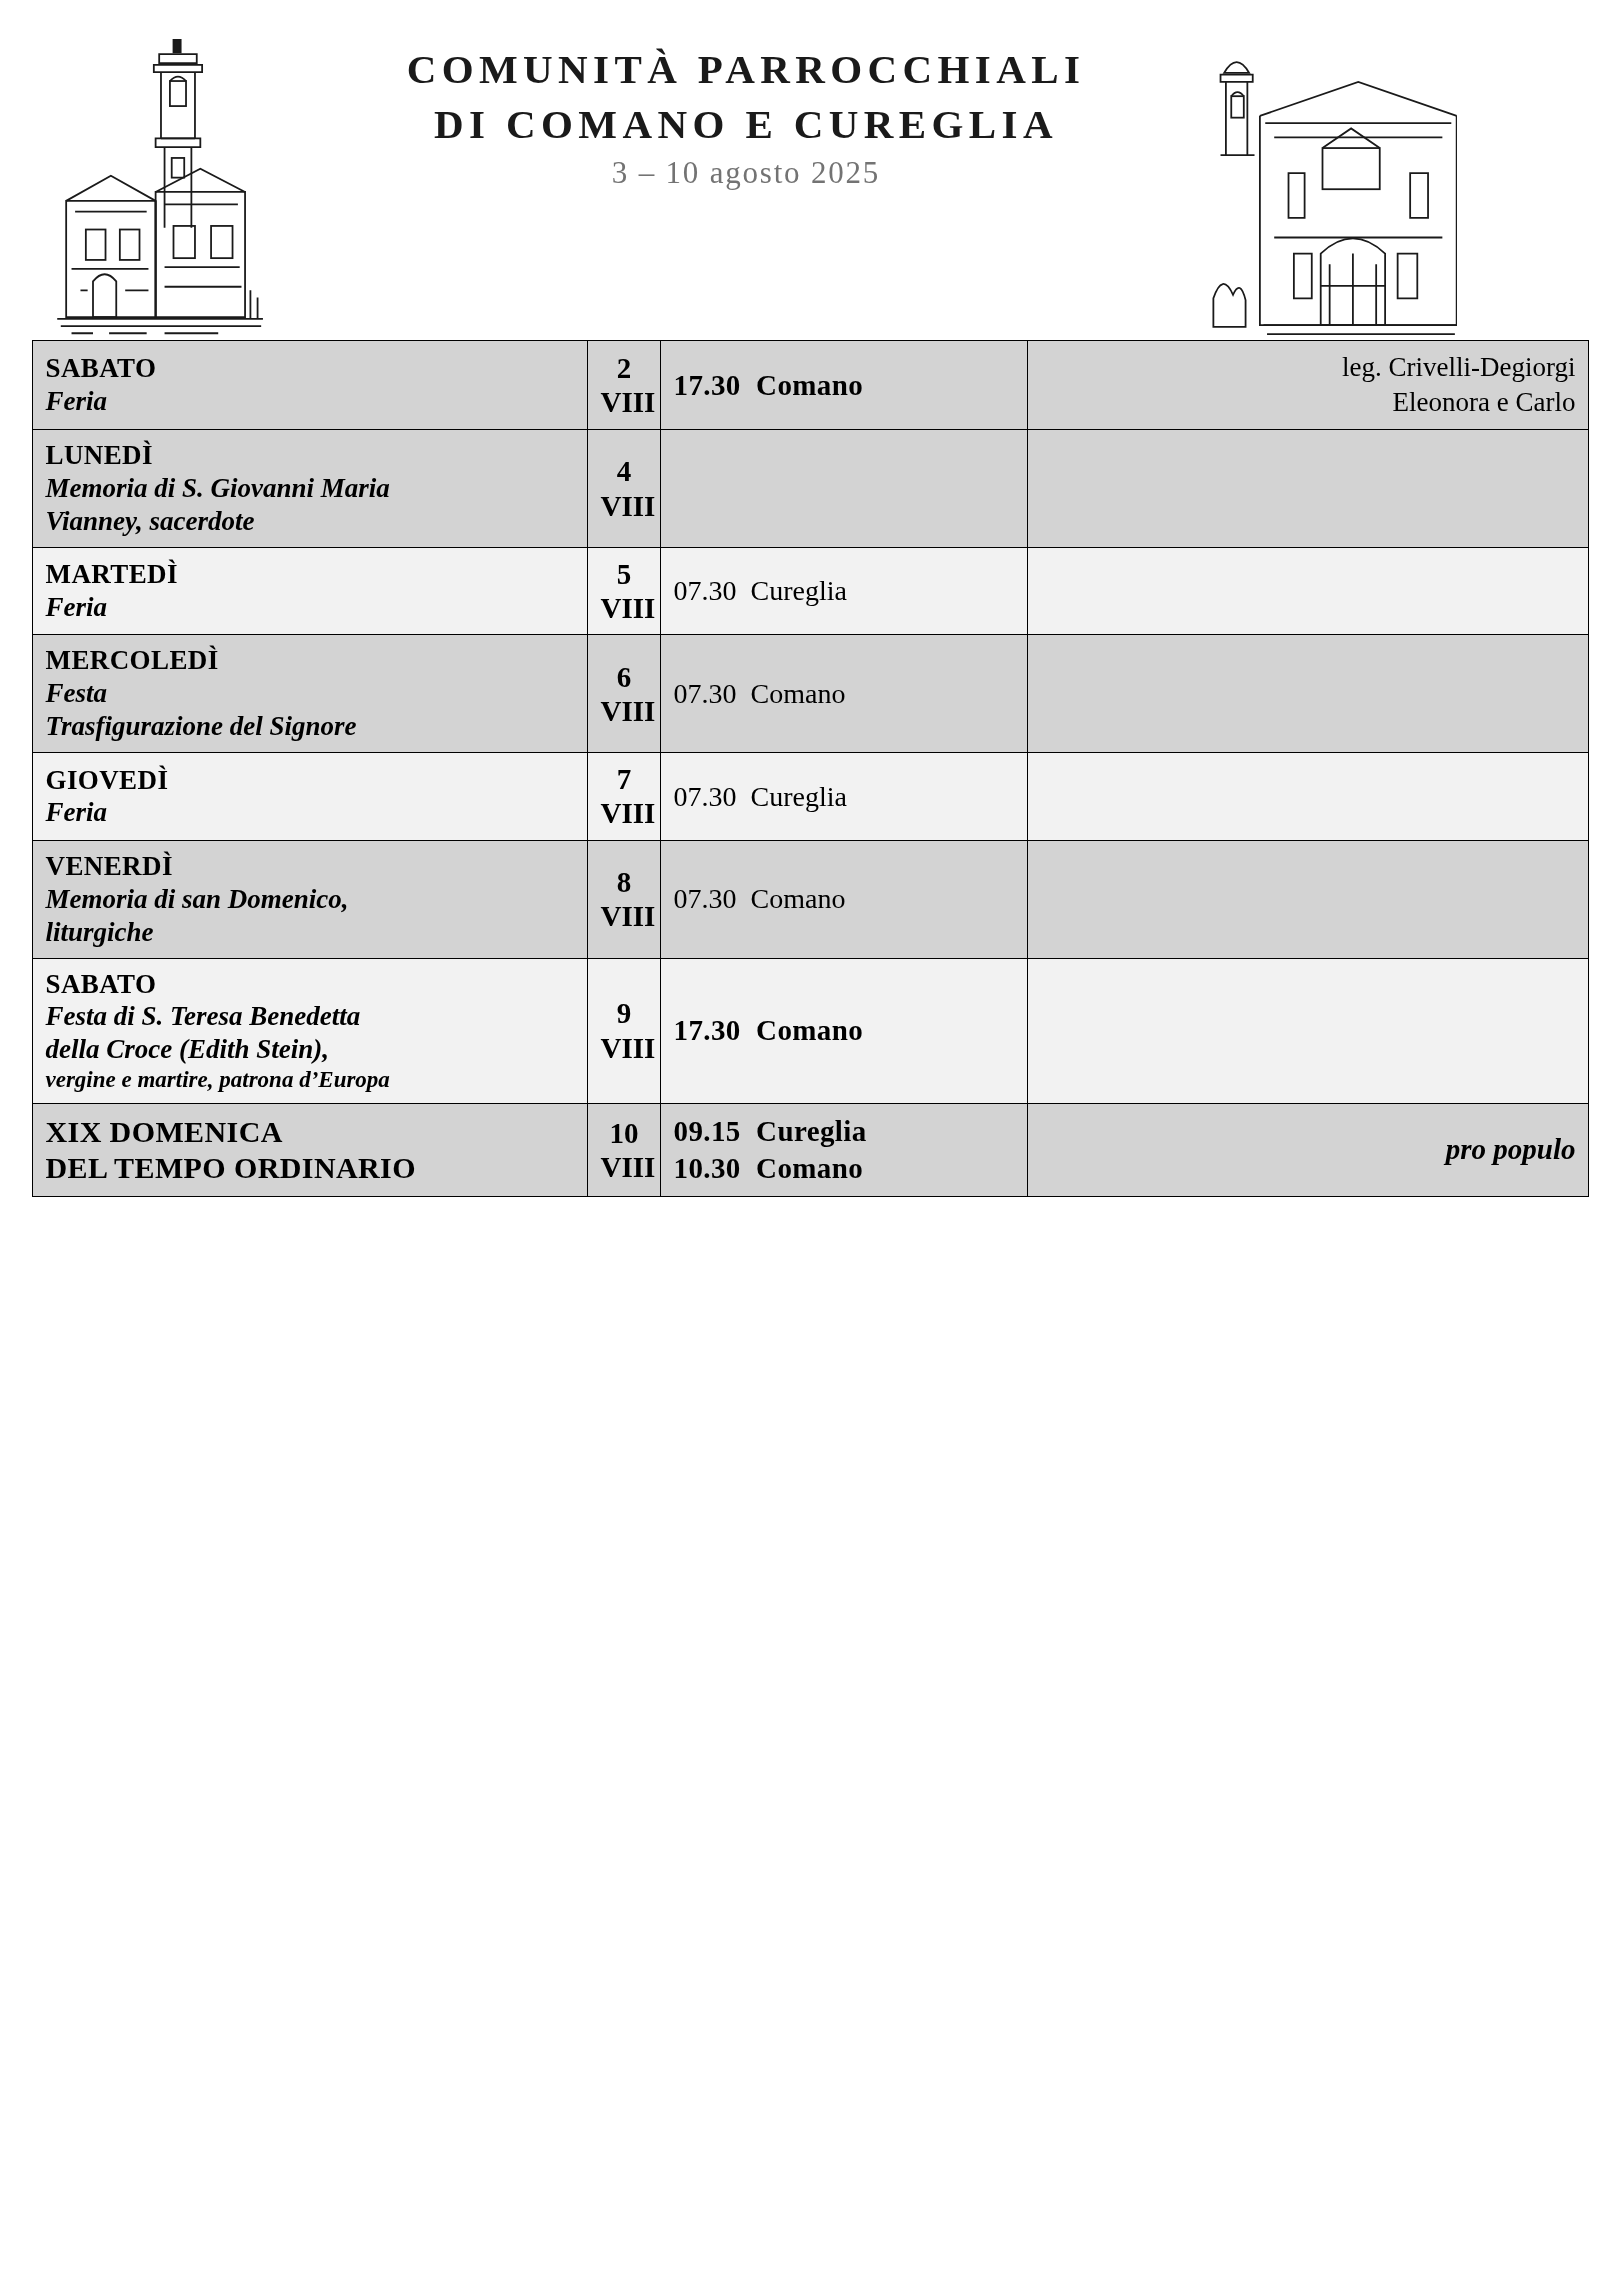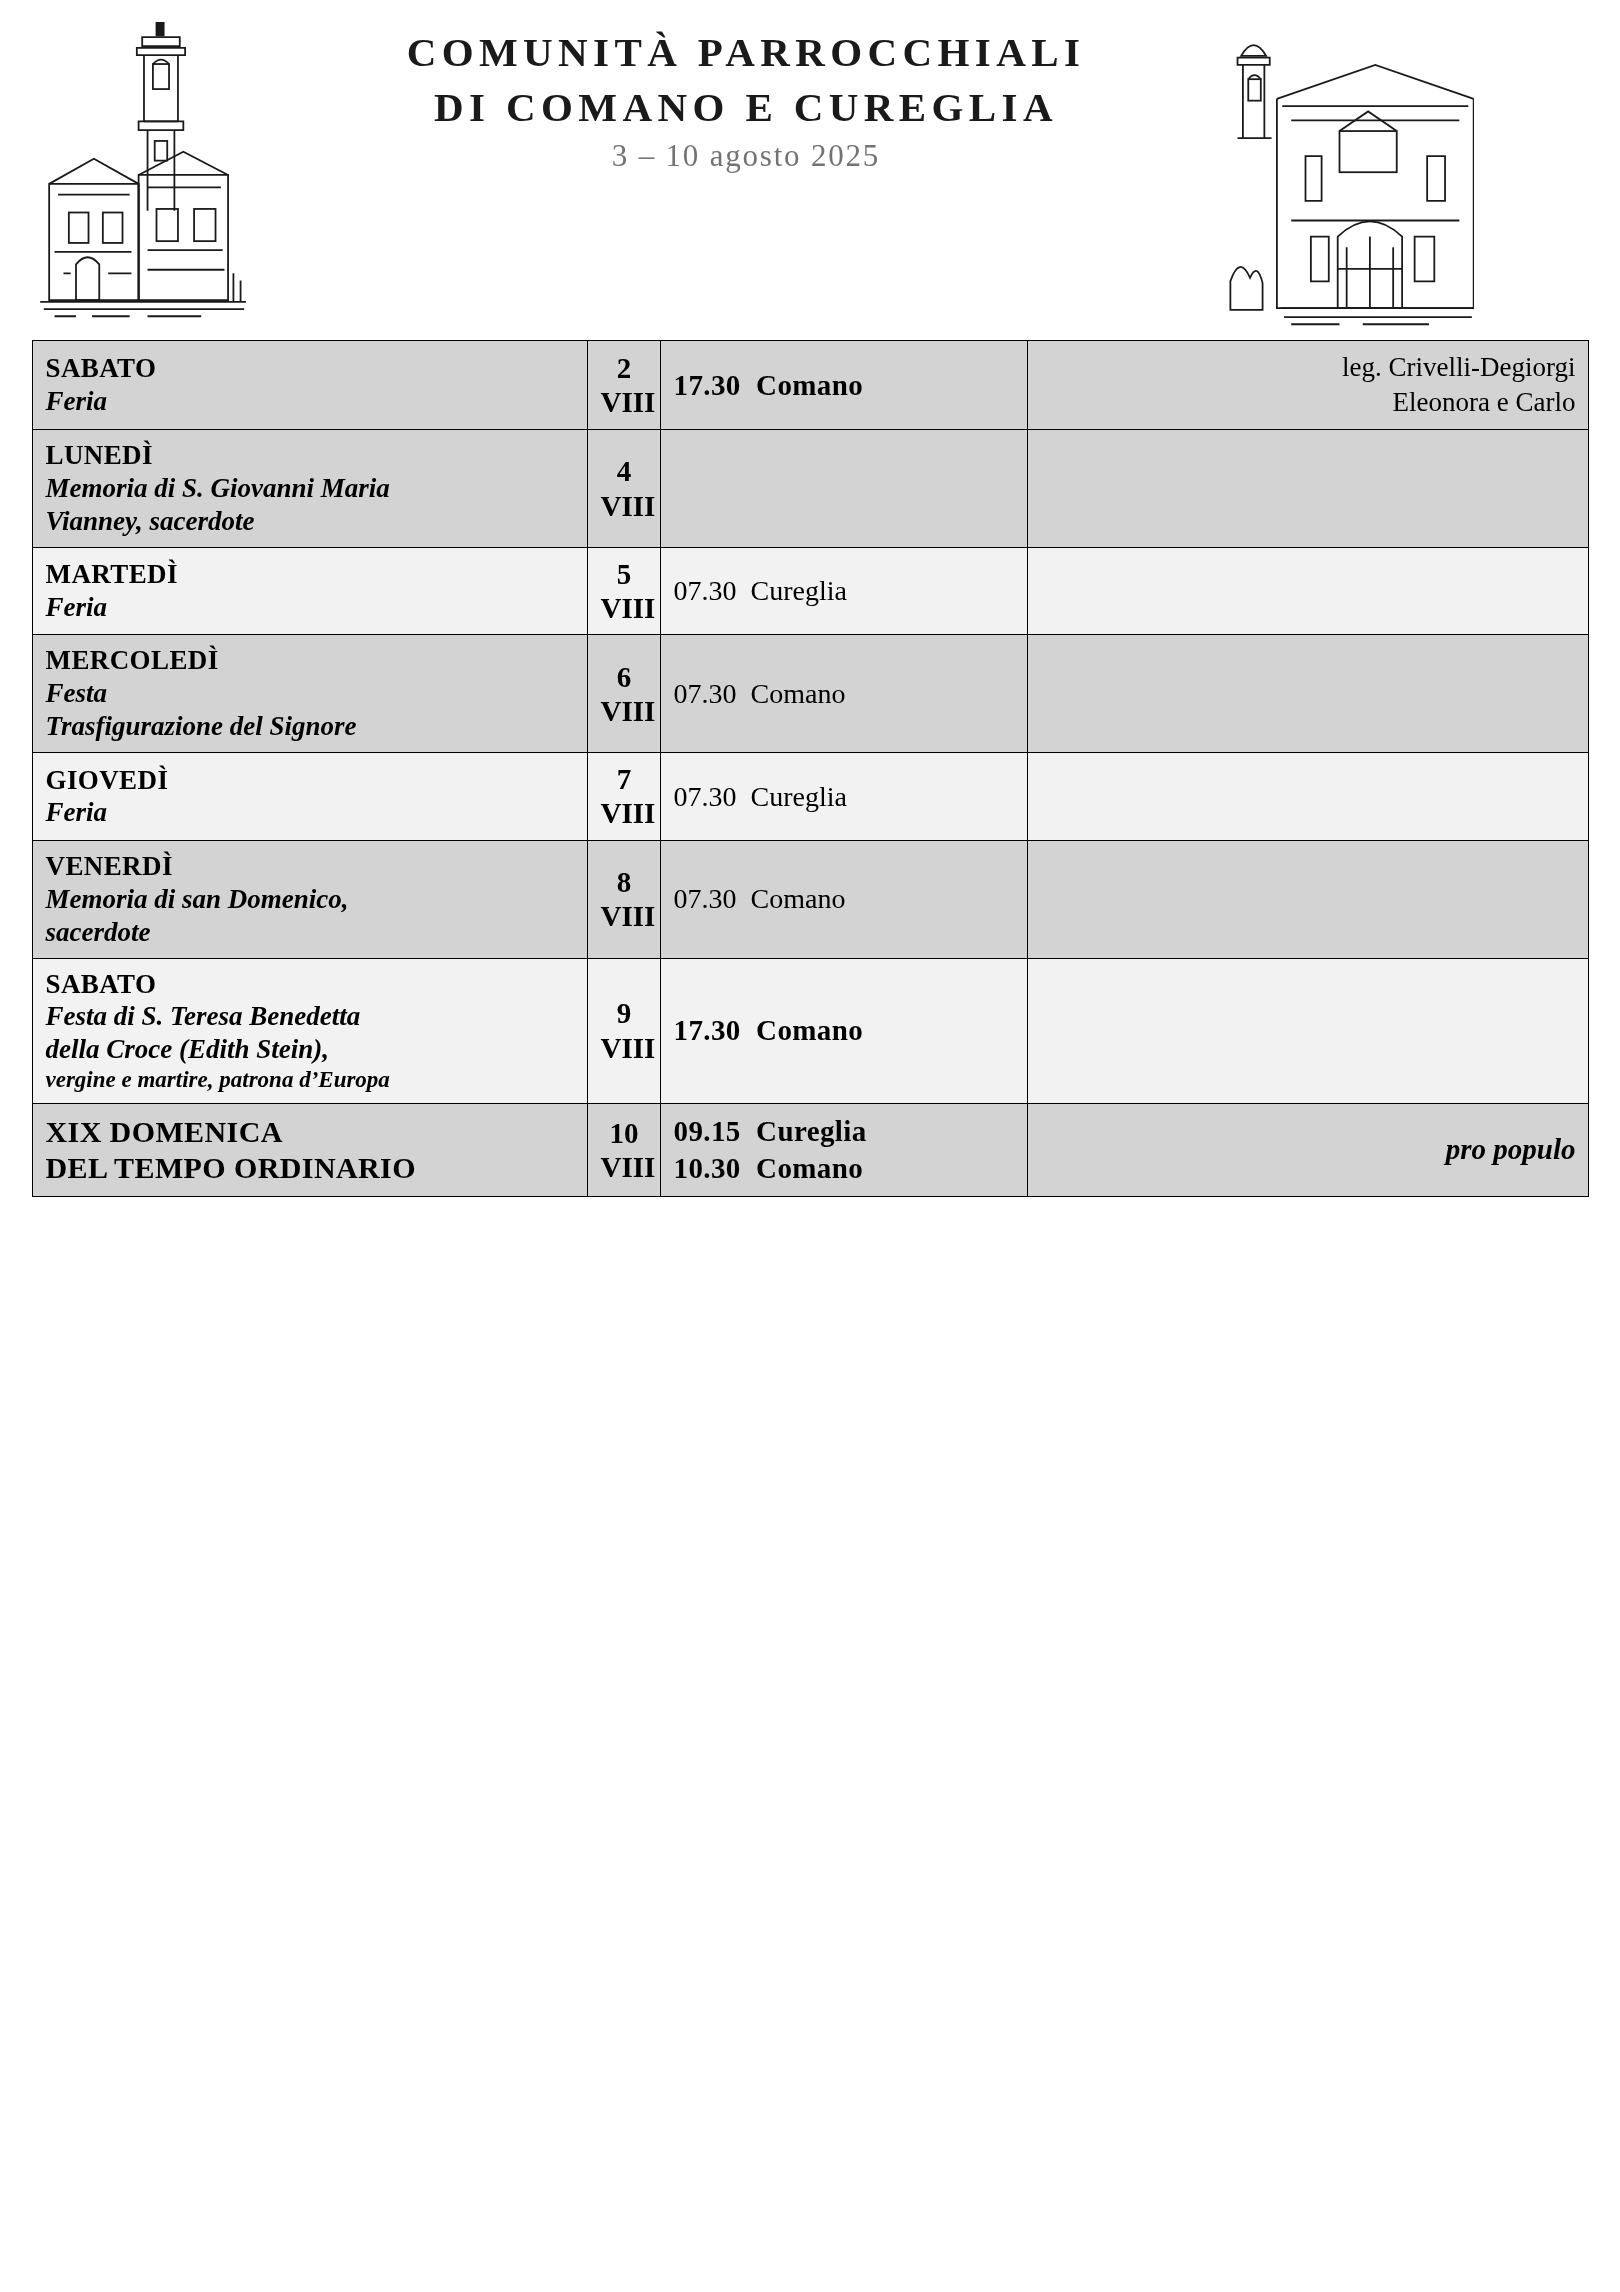--- a/index.html
+++ b/index.html
@@ -13,21 +13,21 @@
     font-family: "Liberation Serif", serif;
     color: #000000;
     position: relative;
     overflow: hidden;
   }
   .page {
     position: relative;
     width: 1492px;
     height: 2293px;
     box-sizing: border-box;
-    padding: 0;
+    padding: 17px;
   }
 
   
   .header {
     position: relative;
     height: 333px;
   }
   .header-center {
     position: absolute;
     left: 0;
@@ -317,21 +317,21 @@
         </td>
         <td class="col-note">
           <div class="note-cell nowrap"></div>
         </td>
       </tr>
 
       <tr class="shade">
         <td class="col-day">
           <div class="day-name">VENERDÌ</div>
           <div class="day-sub">Memoria di san Domenico,</div>
-          <div class="day-sub">sacerdote</div>
+          <div class="day-sub">liturgiche</div>
         </td>
         <td class="col-date date-cell">
           <div>8</div>
           <div>VIII</div>
         </td>
         <td class="col-time">
           <div class="time-cell nowrap">07.30  Comano</div>
         </td>
         <td class="col-note">
           <div class="note-cell nowrap"></div>

